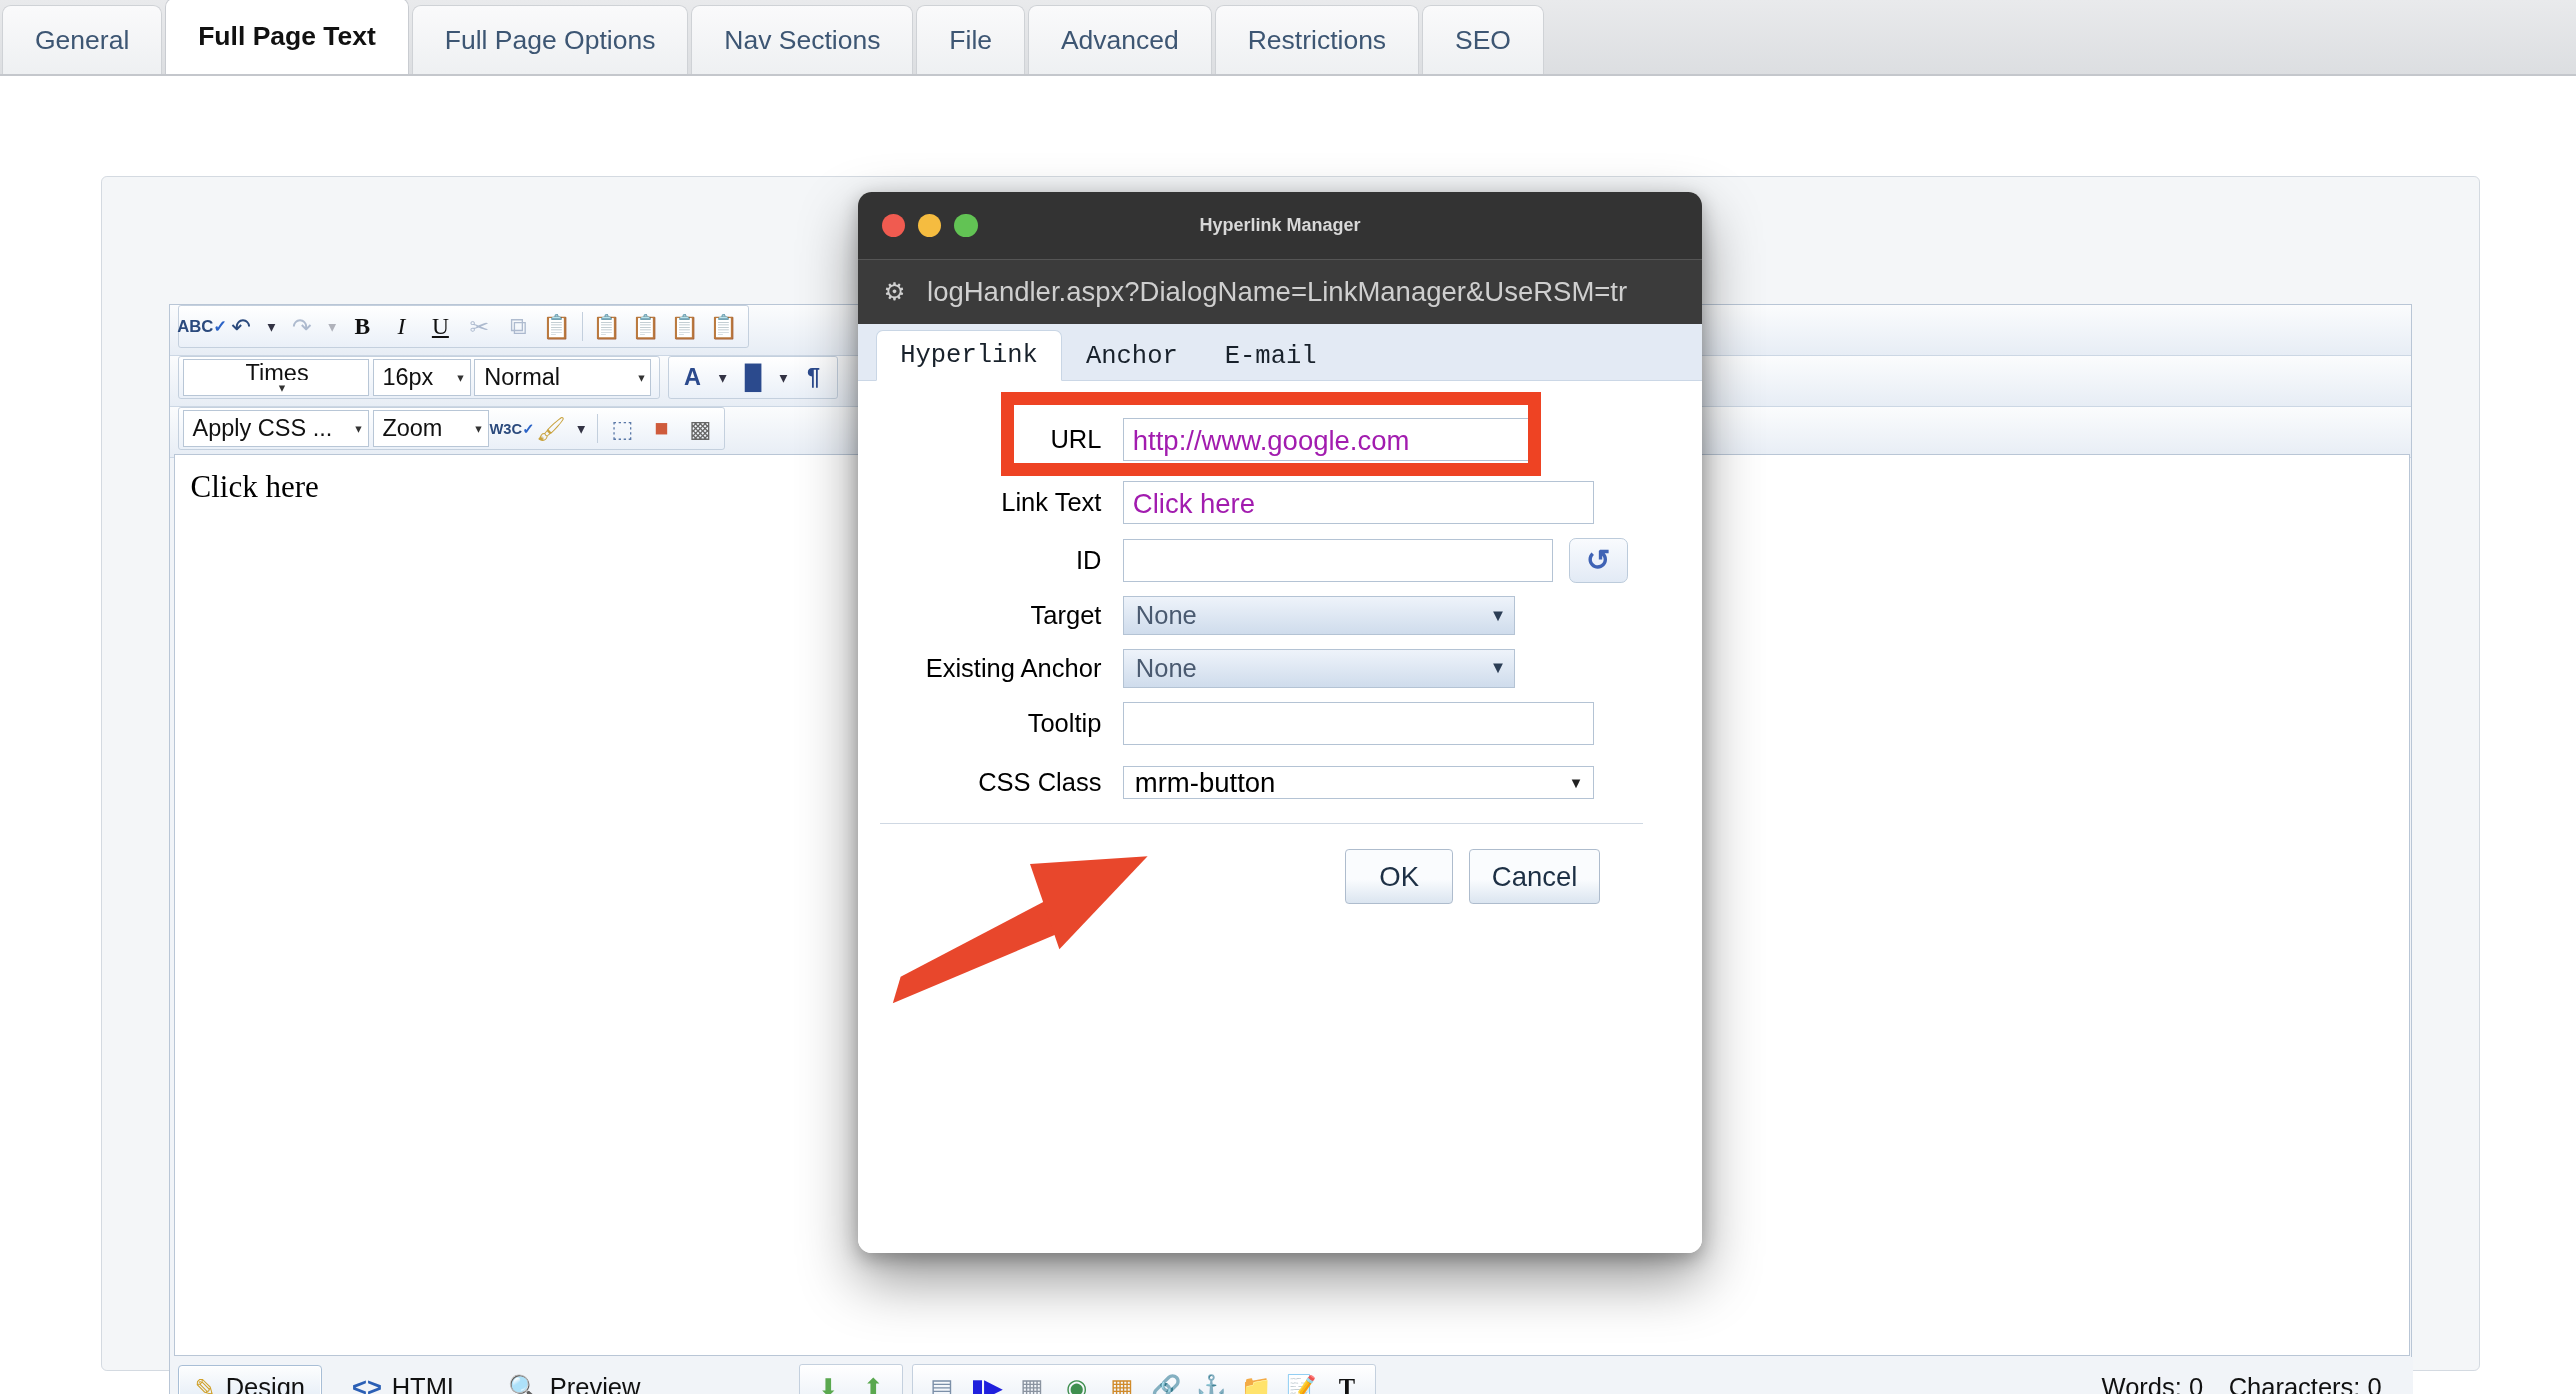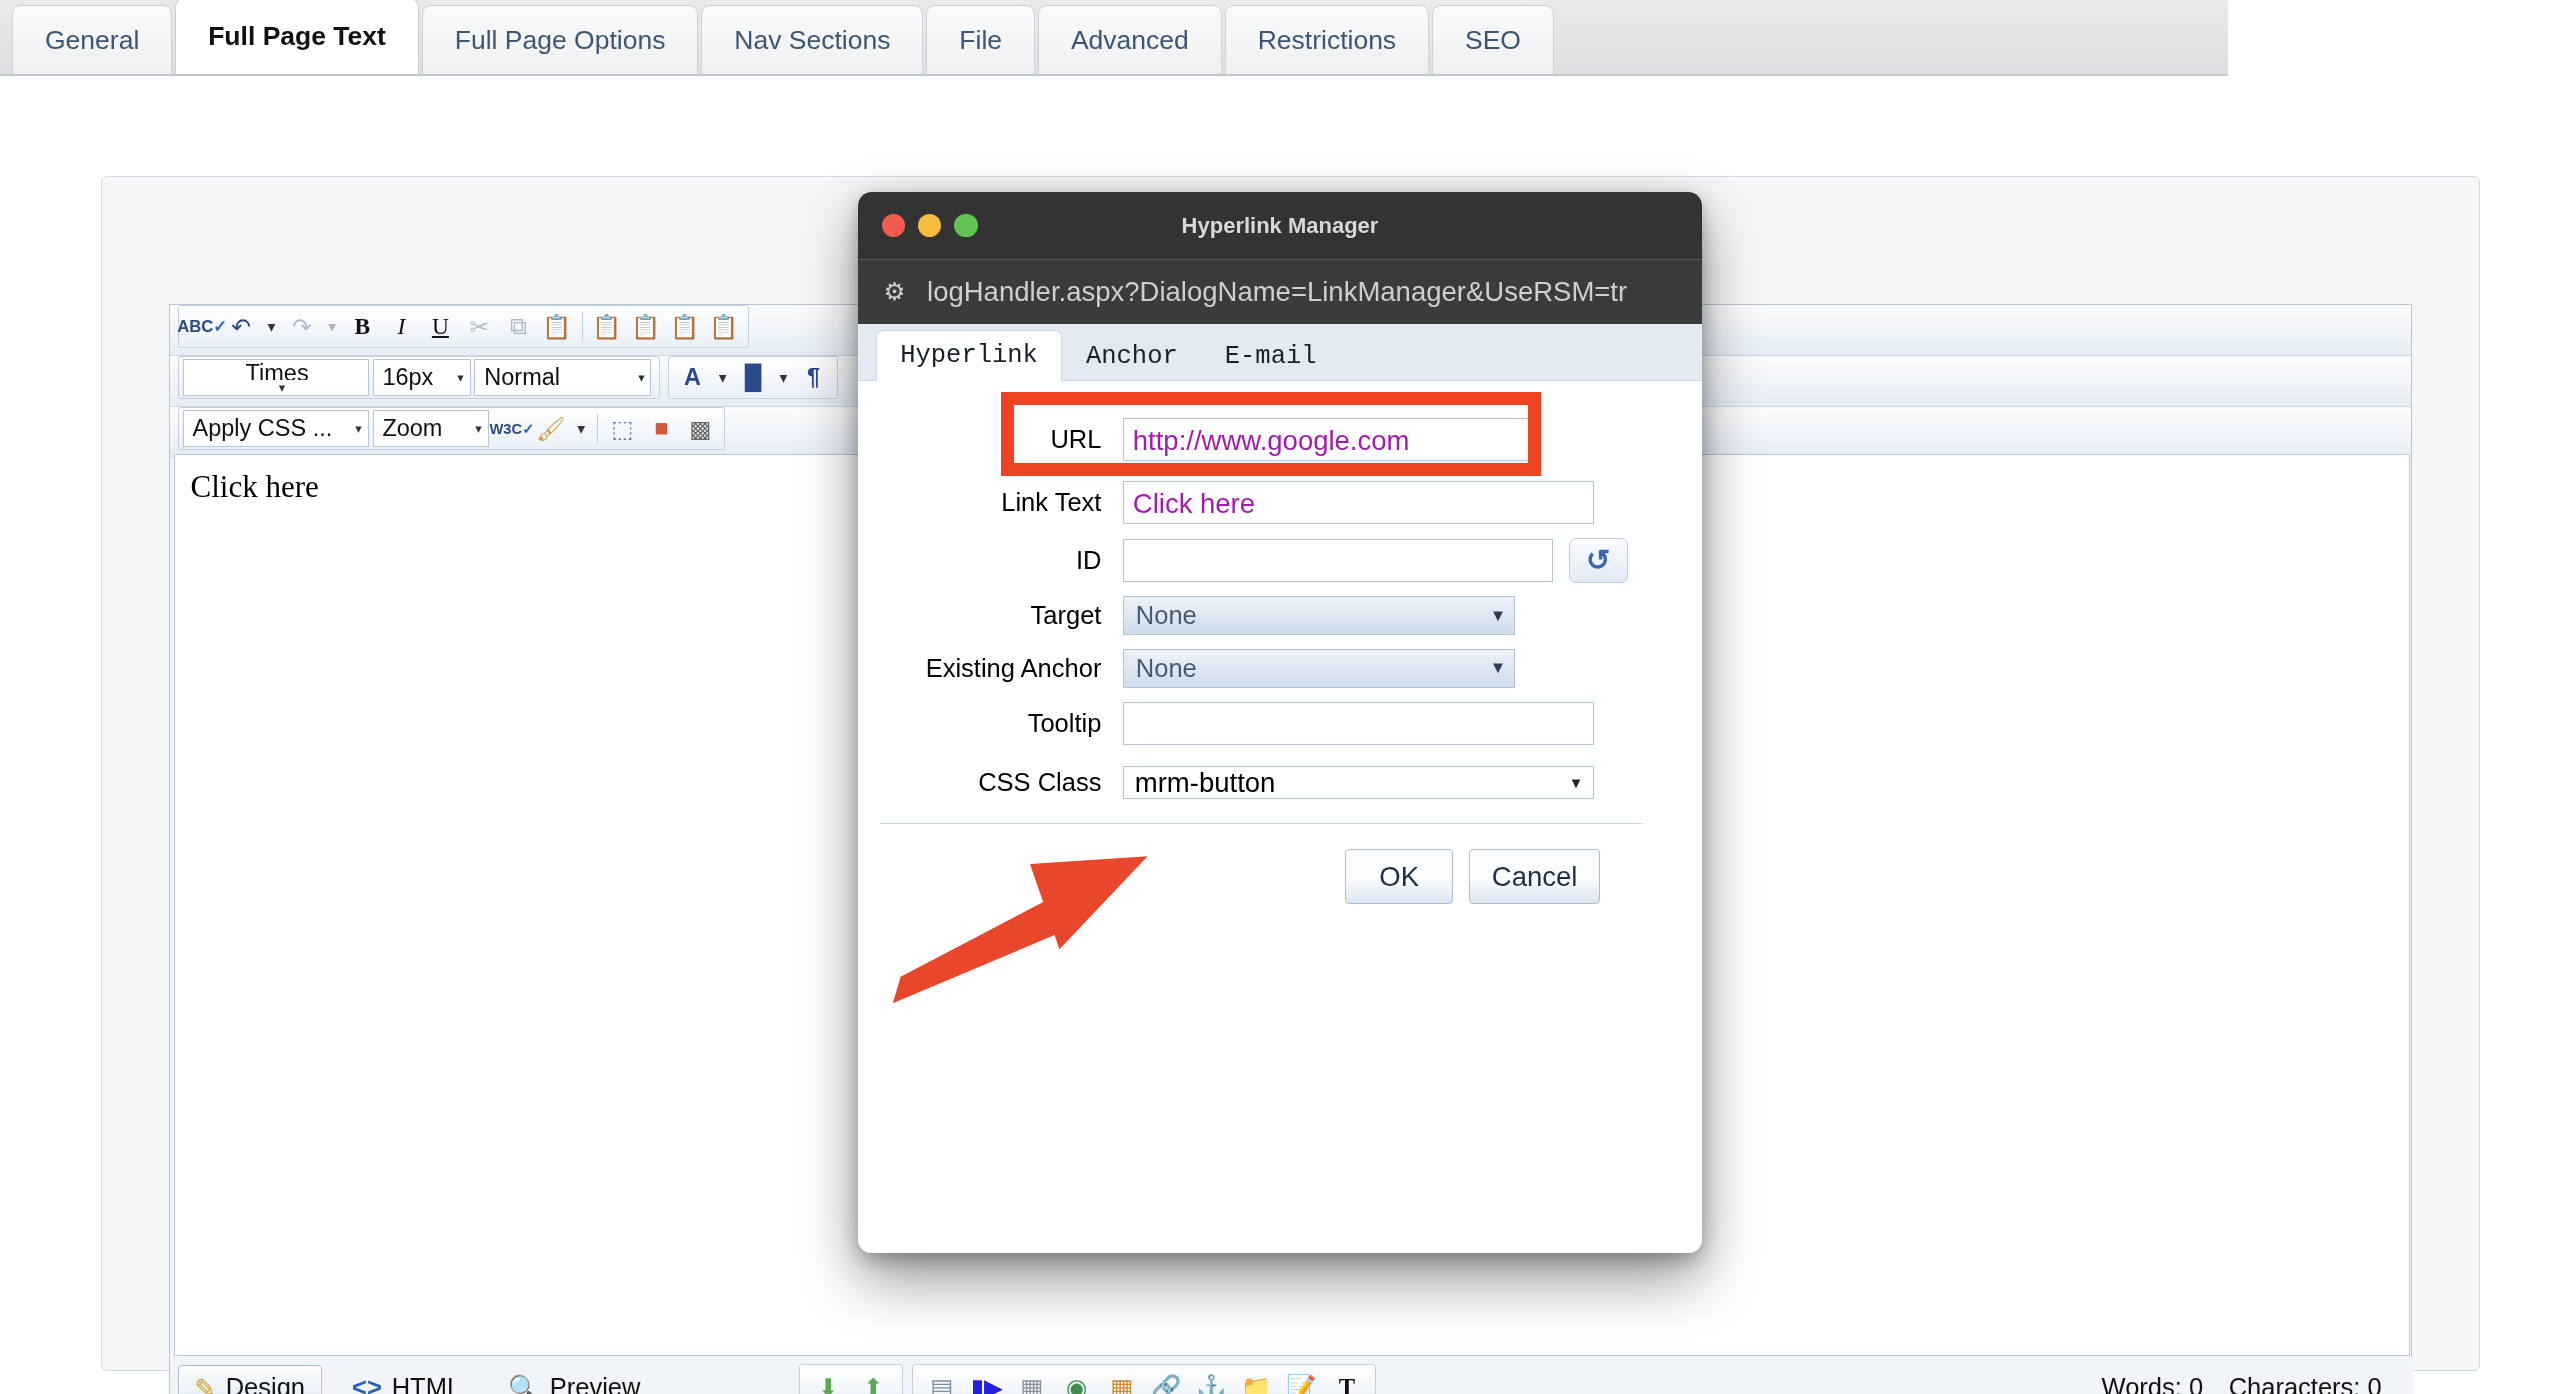--- a/index.html
+++ b/index.html
@@ -6,25 +6,25 @@
   html, body {
     width: 2576px; height: 1395px;
     background: #ffffff;
     font-family: "Liberation Sans", sans-serif;
     overflow: hidden;
   }
 
   
   .tabbar {
     position: absolute; left: 0; top: 0;
-    width: 2228px; height: 76px;
+    width: 2576px; height: 76px;
     background: linear-gradient(#e9eaec, #dcdee1);
     border-bottom: 2px solid #c4c7cc;
     display: flex; align-items: flex-end;
-    padding-left: 12px;
+    padding-left: 2px;
   }
   .tab {
     height: 69px;
     padding: 0 32px;
     display: flex; align-items: center; justify-content: center;
     font-size: 26.5px;
     color: #3d5673;
     background: linear-gradient(#fafafb, #eef0f2);
     border-top-left-radius: 8.8px; border-top-right-radius: 8.8px;
     border: 1px solid #cfd2d6;
@@ -186,21 +186,21 @@
     position: relative;
   }
   .traffic { display: flex; gap: 12.8px; padding-left: 23.5px; }
   .dot { width: 23.5px; height: 23.5px; border-radius: 50%; }
   .dot.r { background: #f05b50; }
   .dot.y { background: #f5bc40; }
   .dot.g { background: #62c354; }
   .dlg-title .t {
     position: absolute; left: 0; right: 0;
     text-align: center;
-    font-size: 22px; color: #d8d8d8; font-weight: bold;
+    font-size: 18px; color: #d8d8d8; font-weight: bold;
   }
   .dlg-url {
     height: 65px;
     background: #3b3b3b;
     border-top: 1px solid #555;
     display: flex; align-items: center;
     padding-left: 25.5px;
     gap: 21.6px;
     overflow: hidden;
   }

